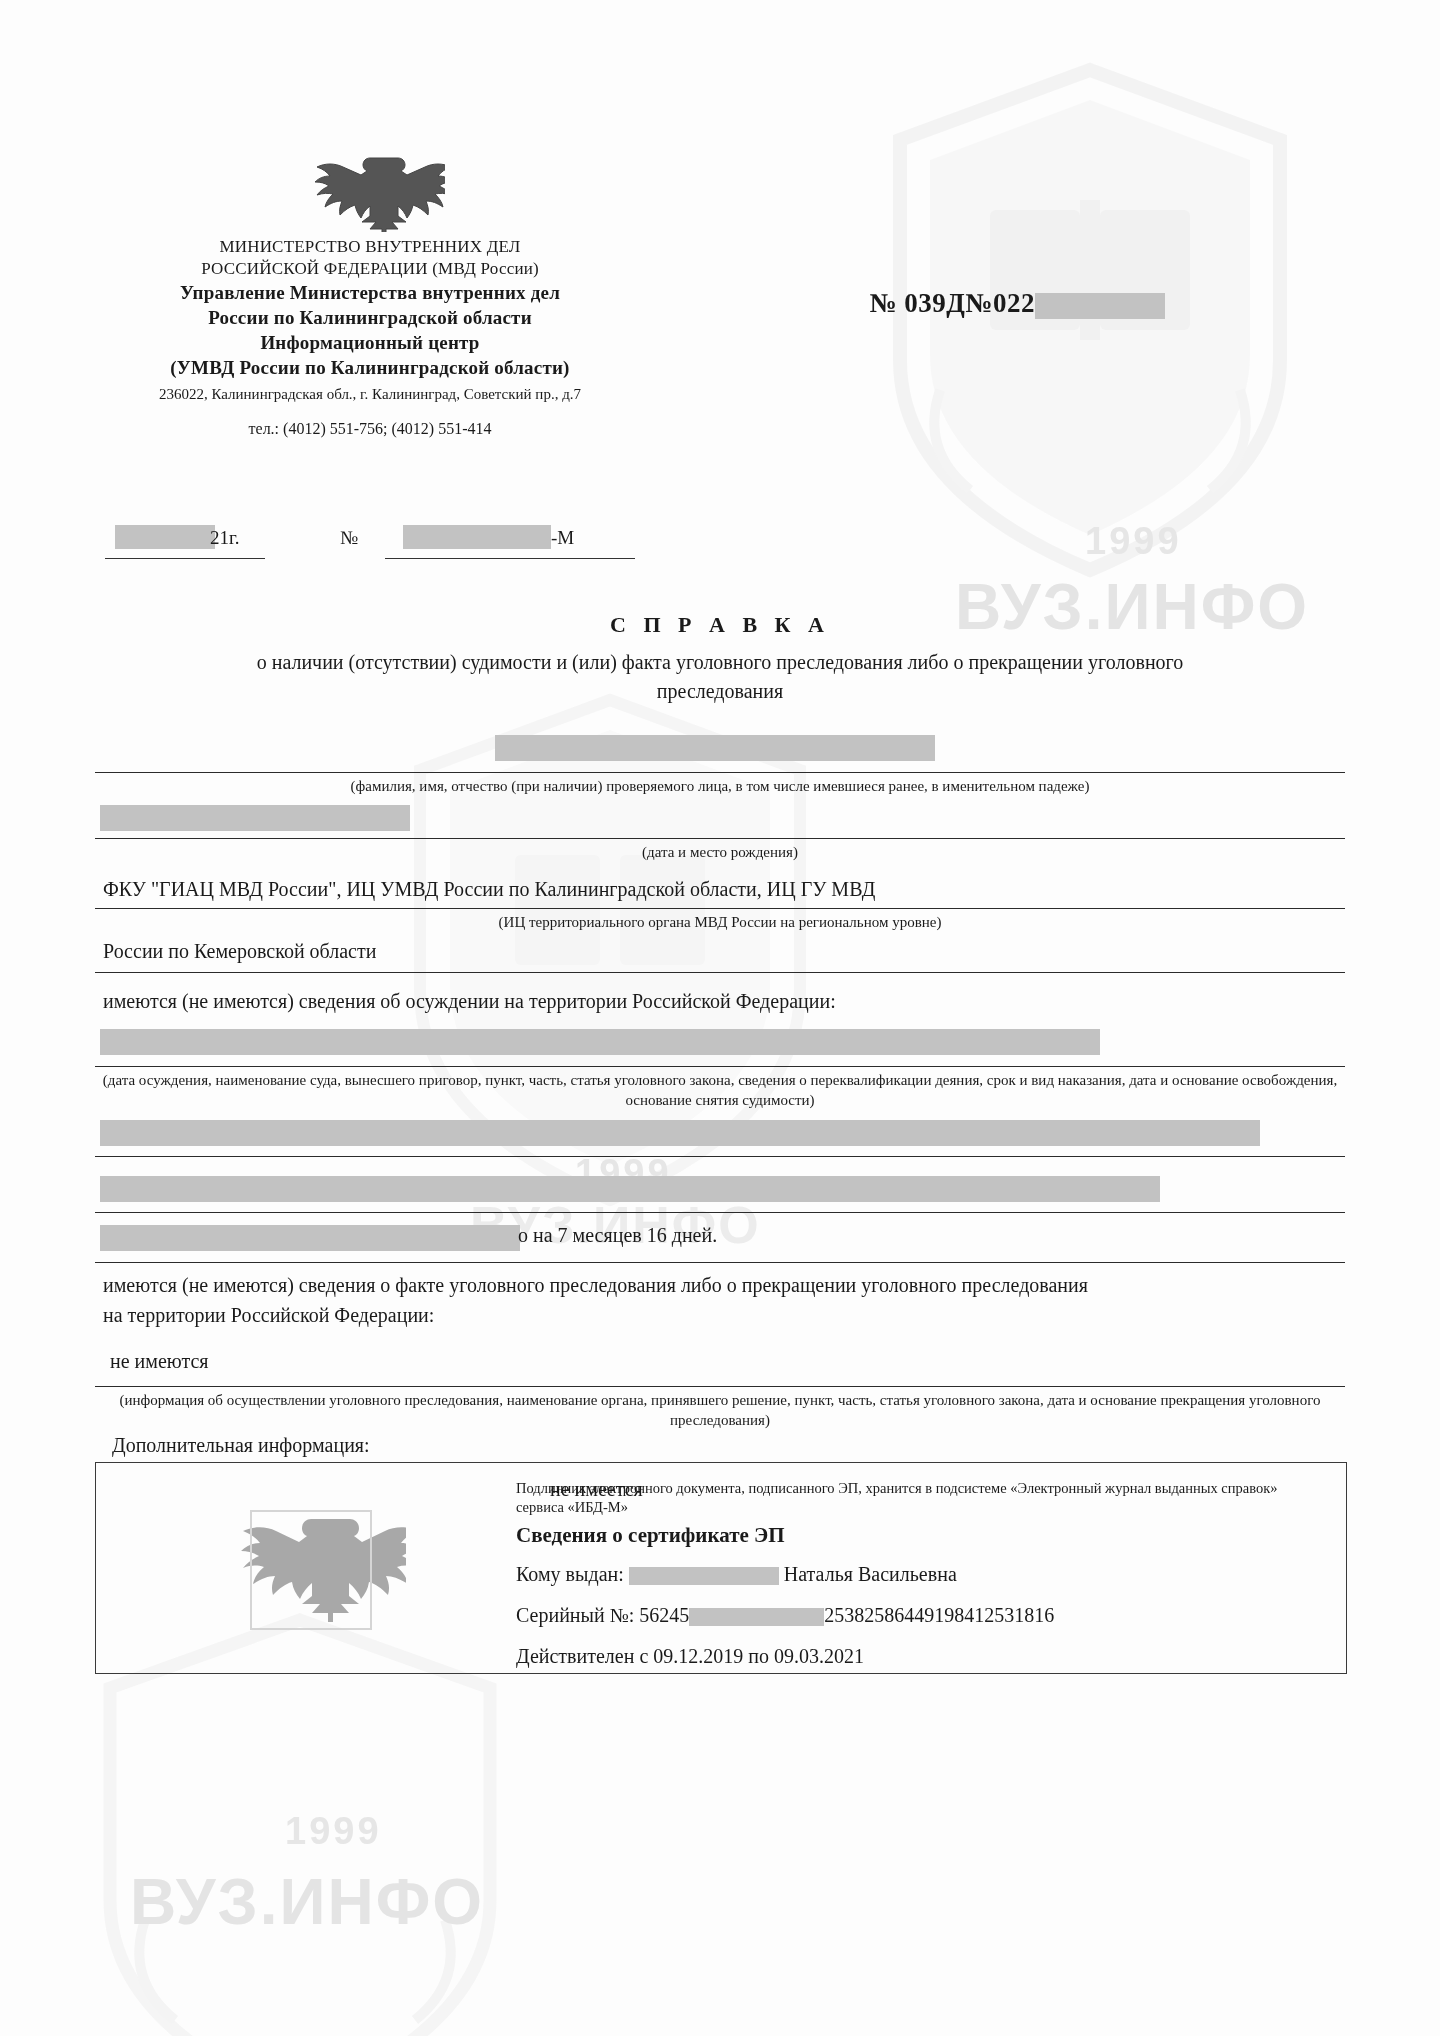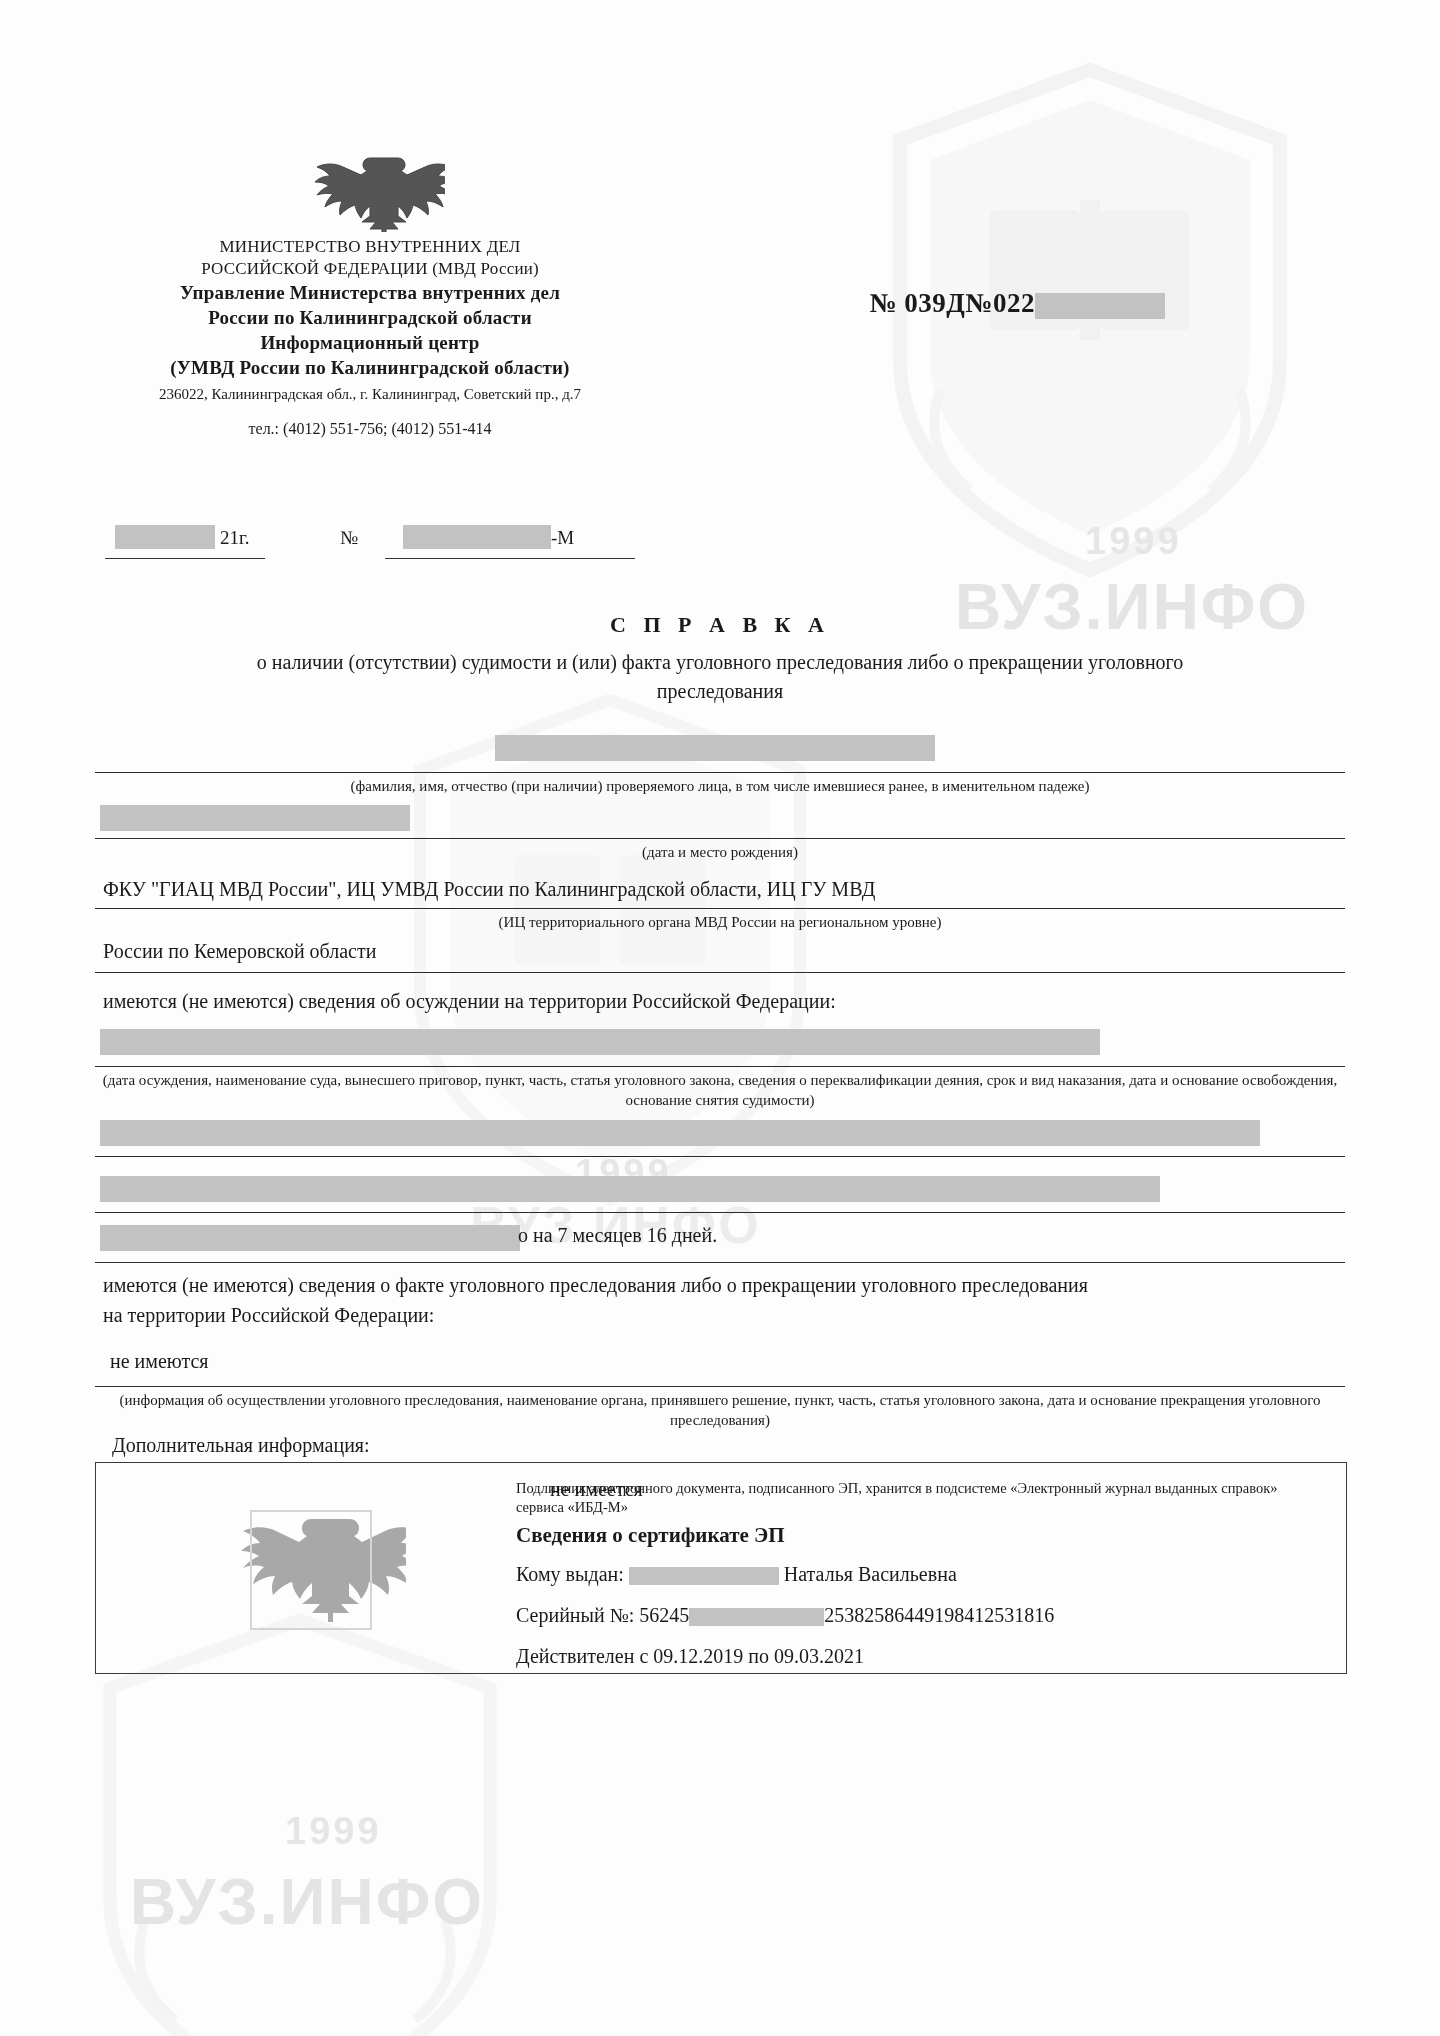--- a/index.html
+++ b/index.html
@@ -272,21 +272,21 @@
     <div class="hdr-addr">236022, Калининградская обл., г. Калининград, Советский пр., д.7</div>
     <div class="hdr-phone">тел.: (4012) 551-756; (4012) 551-414</div>
   </div>
 
   <div class="number-top">
     <span>№ 039Д№022</span><span class="redact" style="width:130px;height:26px;"></span>
   </div>
 
   <div class="daterow">
     <div class="redact-abs" style="left:10px; top:0; width:100px; height:24px;"></div>
-    <div class="txt" style="left:115px; top:2px;">21г.</div>
+    <div class="txt" style="left:105px; top:2px;">21г.</div>
     <div class="txt" style="left:235px; top:2px;">№</div>
     <div class="redact-abs" style="left:298px; top:0; width:148px; height:24px;"></div>
     <div class="txt" style="left:446px; top:2px;">-М</div>
     <div class="line" style="left:0; width:160px;"></div>
     <div class="line" style="left:280px; width:250px;"></div>
   </div>
 
   <div class="spravka">С П Р А В К А</div>
   <div class="subtitle">о наличии (отсутствии) судимости и (или) факта уголовного преследования либо о прекращении уголовного преследования</div>
 

